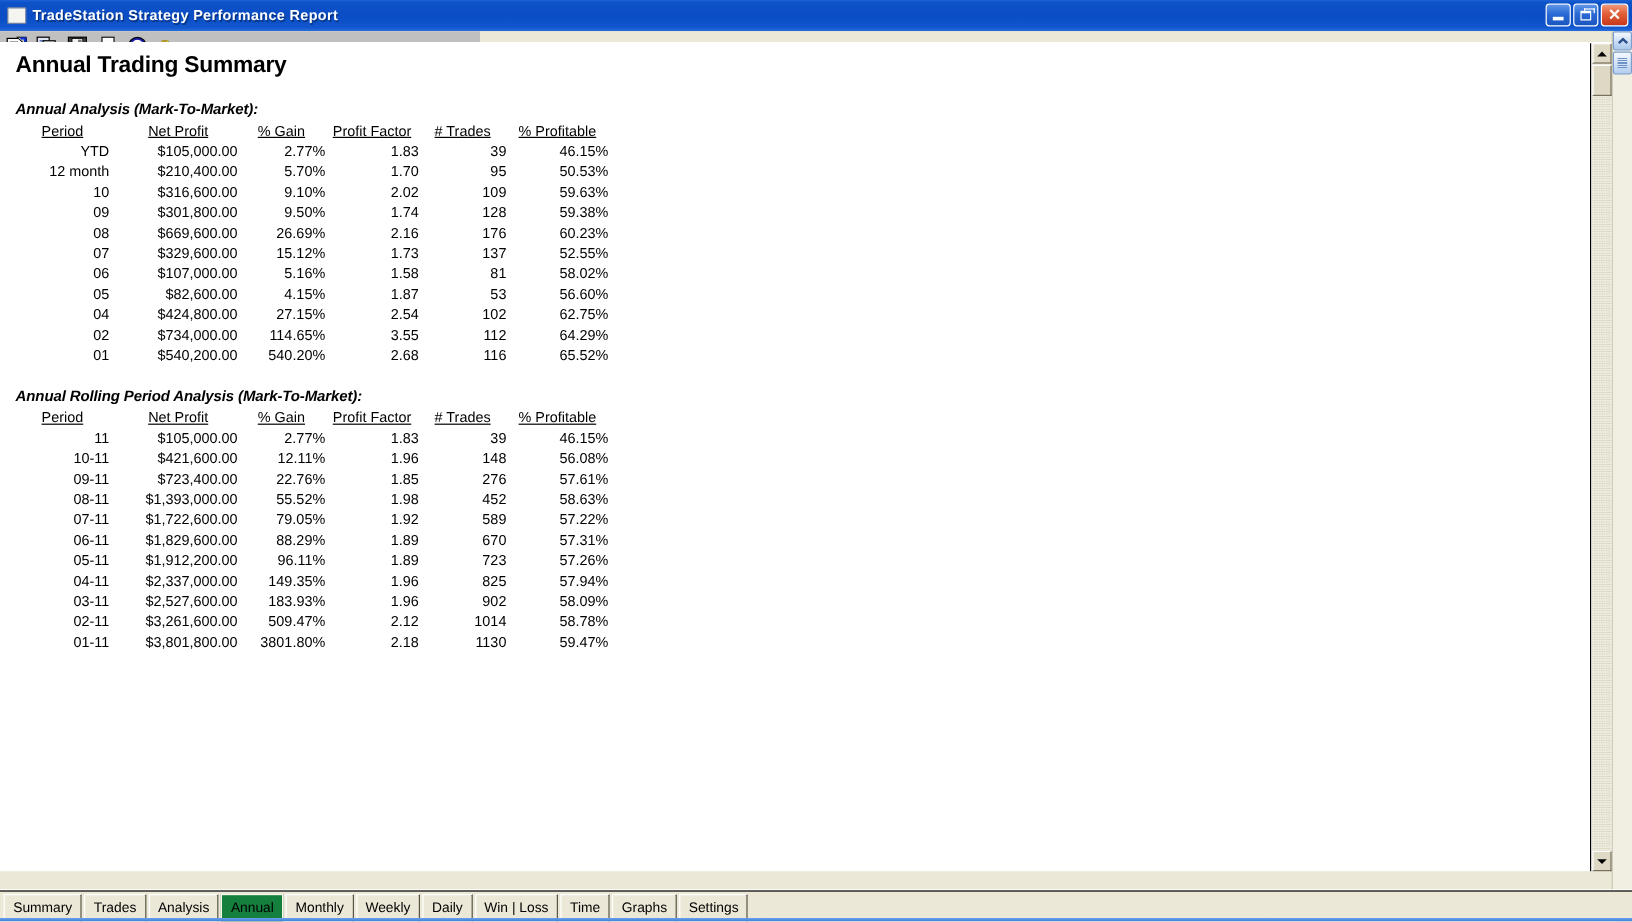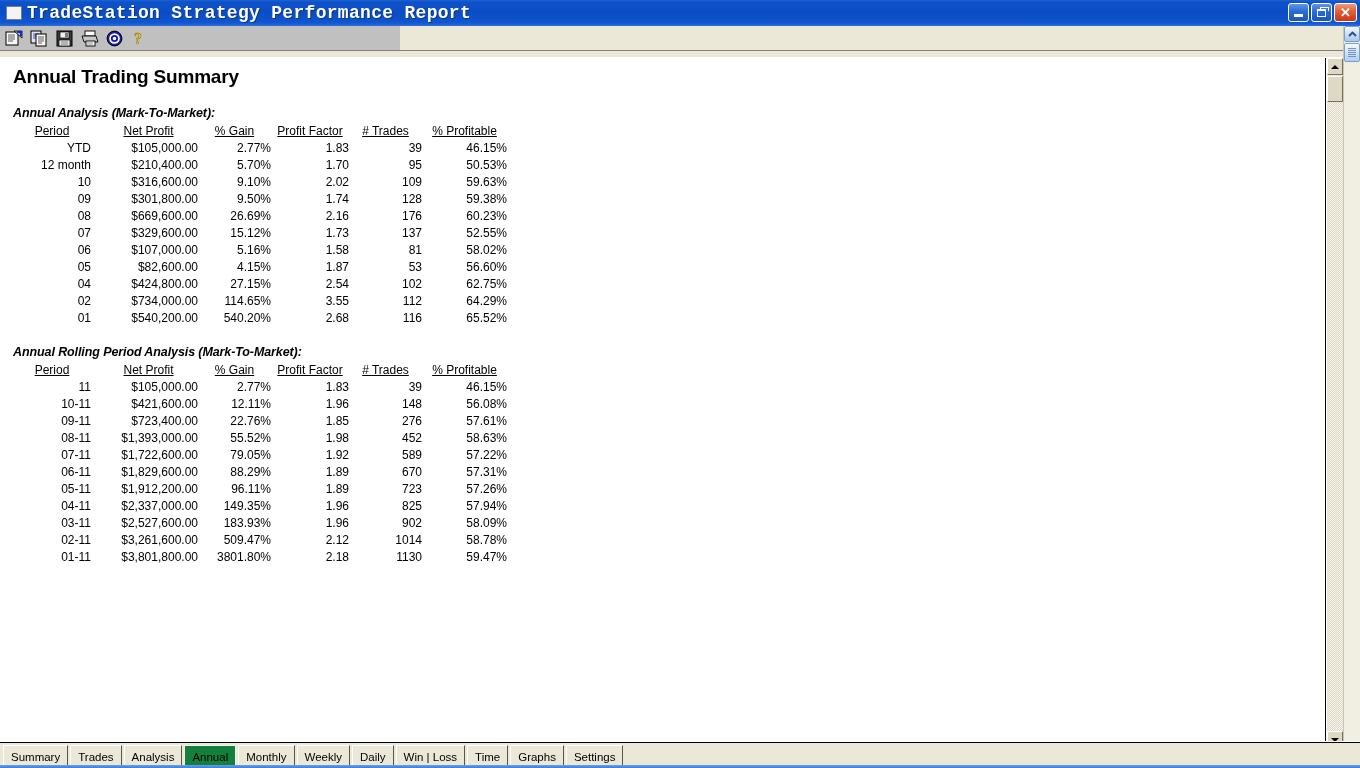--- a/index.html
+++ b/index.html
@@ -32,23 +32,23 @@
   #titlebar-icon {
     width: 16px; height: 14px;
     margin: 0 5px 0 4px;
     background: #f4f4f0;
     border: 1px solid #6f7f9f;
     border-radius: 1px;
     flex: none;
   }
   #titlebar-text {
     color: #ffffff;
-    font-family: Liberation Mono, monospace;
+    font-family: Liberation Sans, sans-serif;
     font-weight: bold;
-    font-size: 18px;
+    font-size: 12px;
     letter-spacing: 0.3px;
     text-shadow: 1px 1px 0 rgba(0,0,0,0.35);
     white-space: nowrap;
   }
   #win-buttons {
     position: absolute; right: 3px; top: 3px;
     display: flex; gap: 2px;
   }
   .win-btn {
     width: 21px; height: 19px;
@@ -137,21 +137,21 @@
     display: flex; align-items: center; justify-content: center;
   }
   #osb-thumb .grip {
     width: 8px; height: 9px;
     background: repeating-linear-gradient(
       to bottom, #6f93c4 0, #6f93c4 1px, transparent 1px, transparent 2px);
   }
 
   
   #client {
-    position: absolute; left: 0; top: 57px;
+    position: absolute; left: 0; top: 35px;
     width: 1343px; height: 690px;
     background: #ffffff;
     border-top: 1px solid #ffffff;
   }
   #report {
     position: absolute; left: 0; top: 0;
     width: 1326px; height: 690px;
     background: #ffffff;
     border-right: 1px solid #000000;
     overflow: hidden;

